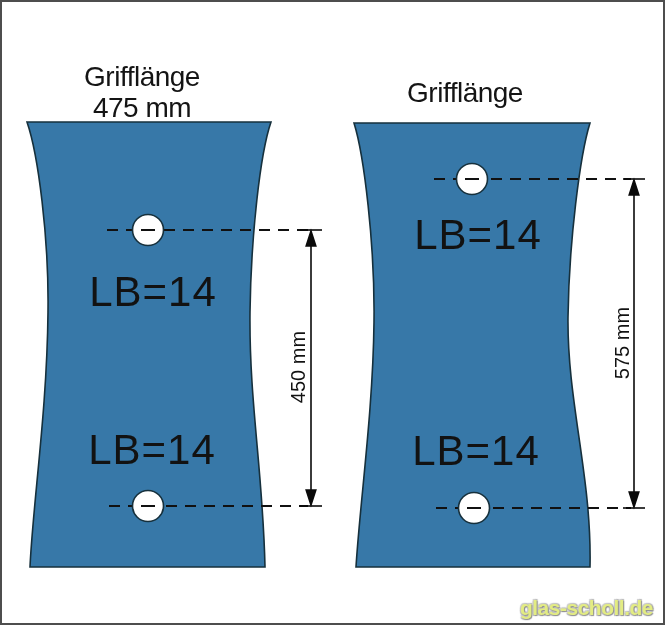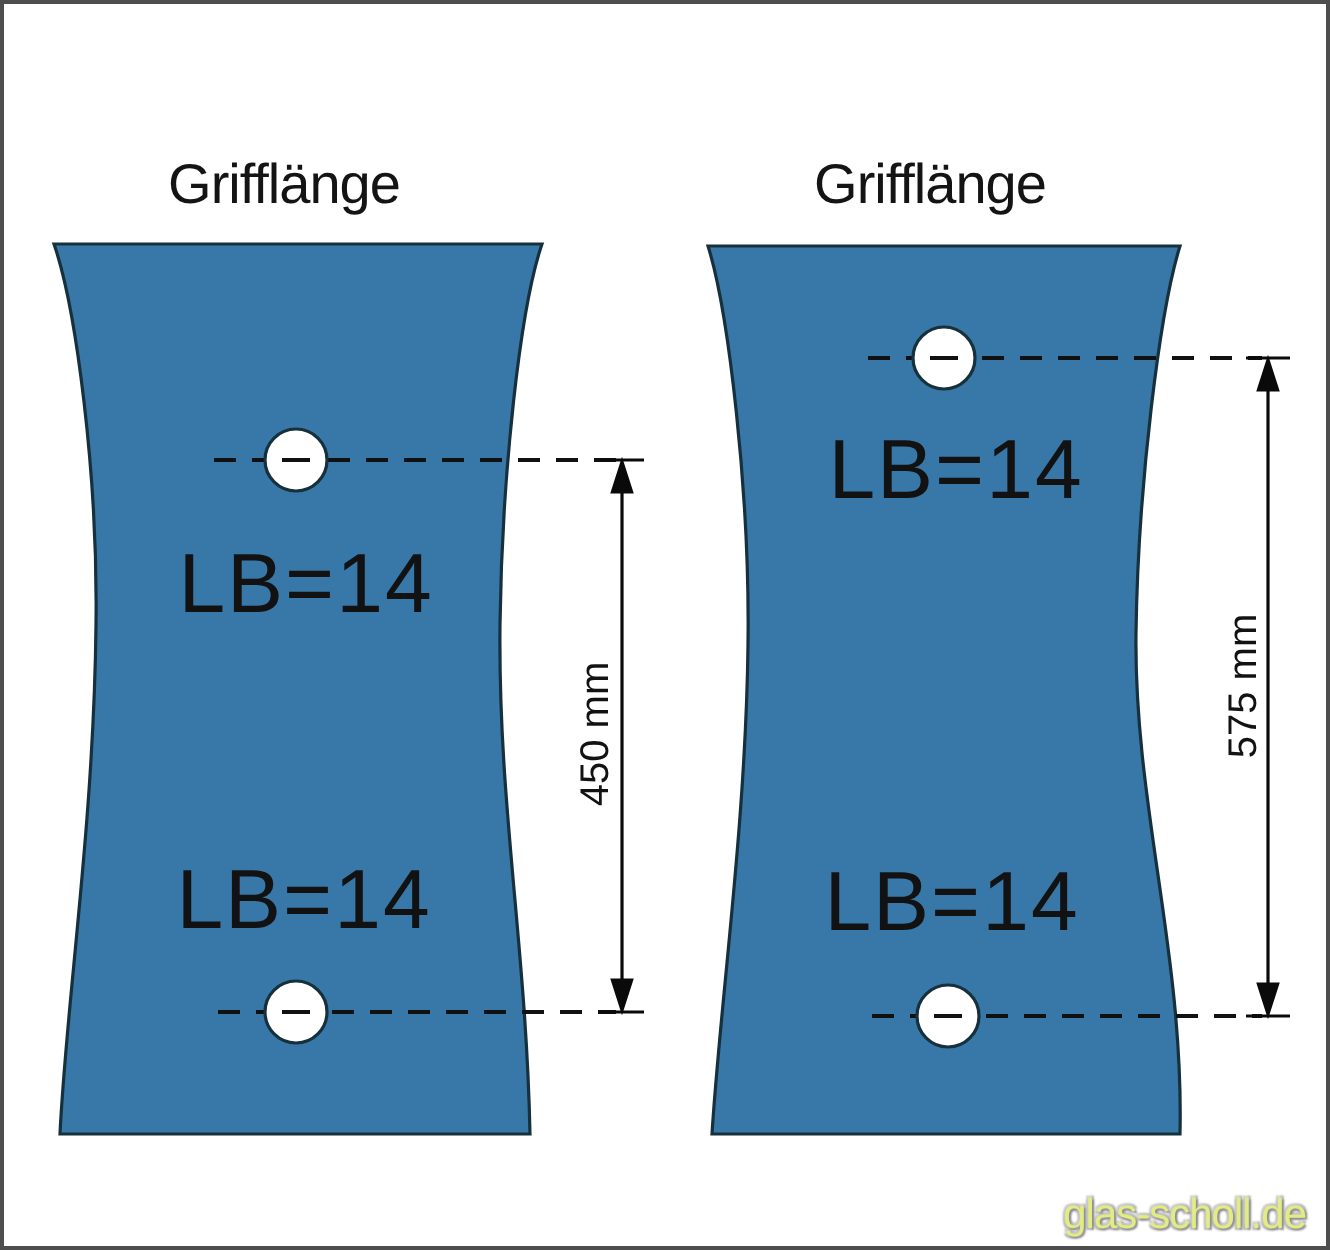--- a/index.html
+++ b/index.html
@@ -35,21 +35,21 @@
   .dim-label{
     font-size:20px;
     color:#121212;
     transform:translate(-50%,-50%) rotate(-90deg);
   }
   .watermark{
     position:absolute;
     right:10px;
     bottom:3px;
     font-size:21px;
-    font-weight:normal;
+    font-weight:bold;
     letter-spacing:-0.5px;
     color:#e3ec83;
     text-shadow:1px 1px 1px #8f8f8f, -1px -1px 1px #c9c9c9, 1px -1px 1px #b5b5b5, -1px 1px 1px #b5b5b5;
   }
 </style>
 </head>
 <body>
 
 <div class="canvas">
 
@@ -85,20 +85,21 @@
       <line x1="632" y1="179" x2="632" y2="504"></line>
       <line x1="621" y1="177" x2="643" y2="177"></line>
       <line x1="621" y1="506" x2="643" y2="506"></line>
       <polygon points="632,178 627.2,193 636.8,193"></polygon>
       <polygon points="632,505 627.2,490 636.8,490"></polygon>
     </g>
   </svg>
 
   <div class="label panel-title" style="left:140px;top:90px;">
     <div>Grifflänge</div>
+    <div>475 mm</div>
   </div>
 
   <div class="label panel-title" style="left:463px;top:90px;">
     <div>Grifflänge</div>
   </div>
 
   <div class="label lb-label" style="left:151px;top:290px;">LB=14</div>
   <div class="label lb-label" style="left:150px;top:448px;">LB=14</div>
   <div class="label lb-label" style="left:476px;top:233px;">LB=14</div>
   <div class="label lb-label" style="left:474px;top:449px;">LB=14</div>

